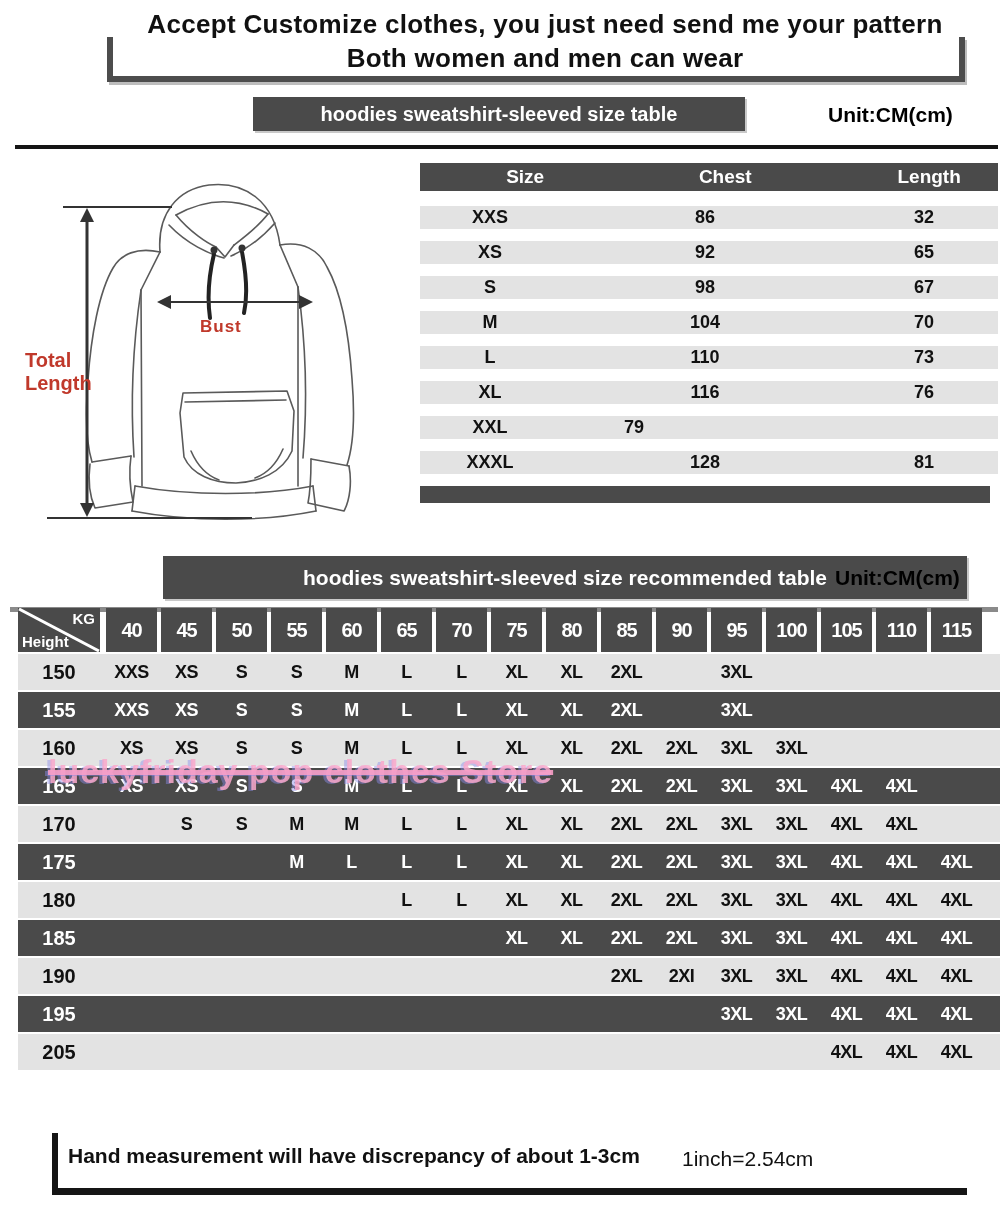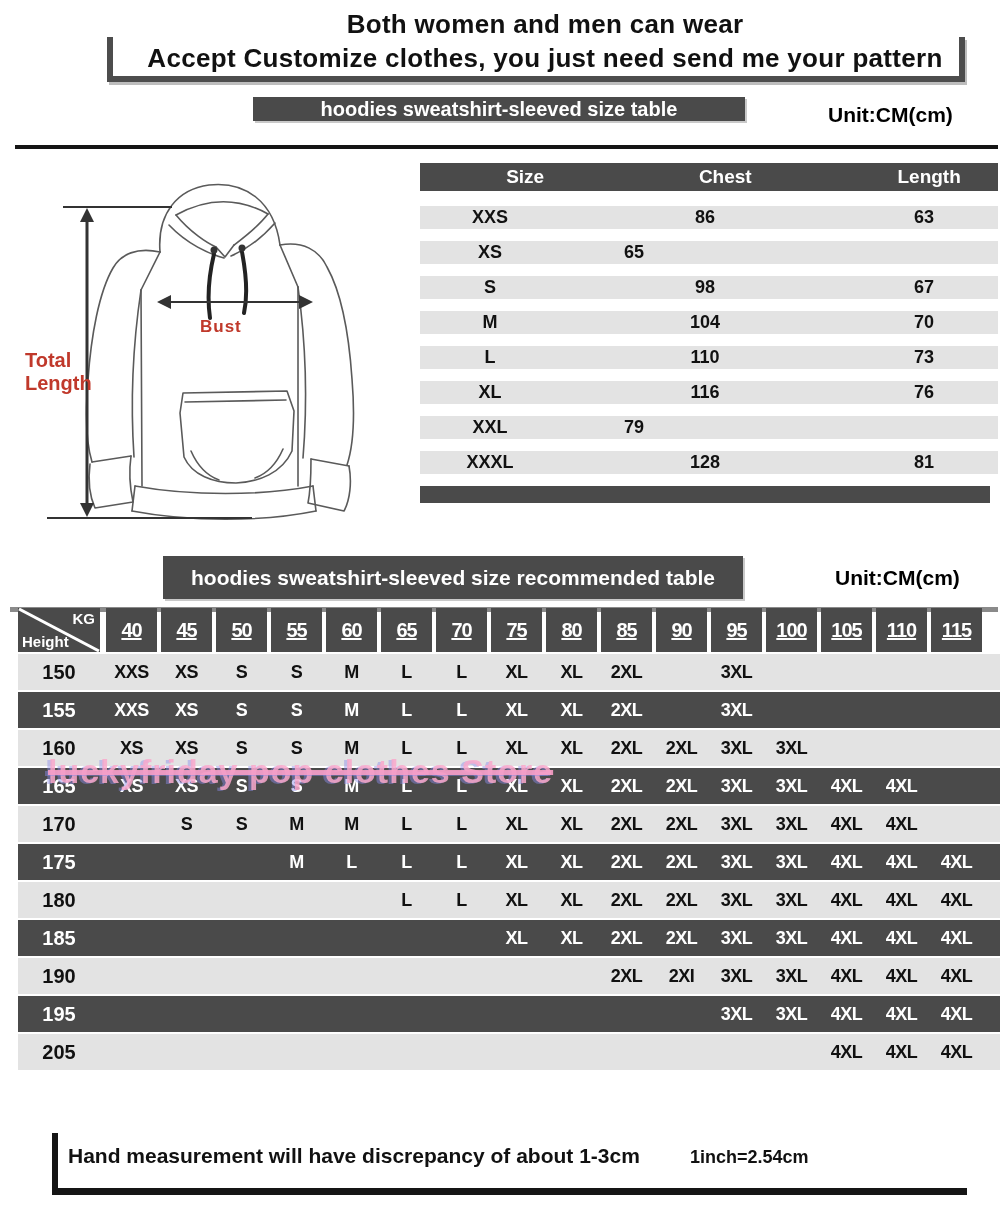--- a/index.html
+++ b/index.html
@@ -12,22 +12,22 @@
   
   .title{position:absolute; left:110px; top:7px; width:870px; text-align:center;
          font-weight:bold; color:var(--ink); font-size:26px; line-height:34px; letter-spacing:.3px;}
   .bracket{position:absolute; left:107px; top:37px; width:858px; height:45px;
            border-left:6px solid #4d4d4d; border-right:6px solid #4d4d4d; border-bottom:6px solid #4d4d4d;
            box-shadow:2px 3px 0 #bdbdbd;}
 
   
   .banner{position:absolute; background:var(--dark); color:#fff; font-weight:bold;
           display:flex; align-items:center; justify-content:center; box-shadow:2px 2px 0 #c9c9c9;}
-  .banner1{left:253px; top:97px; width:492px; height:24px; font-size:20px;}
-  .banner2{left:163px; top:556px; width:580px; height:43px; font-size:21px;}
+  .banner1{left:253px; top:97px; width:492px; height:34px; font-size:20px;}
+  .banner2{left:163px; top:556px; width:804px; height:43px; font-size:21px;}
   .unit{position:absolute; font-weight:bold; color:#000; font-size:21px;}
   .unit1{left:828px; top:103px;}
   .unit2{left:835px; top:566px;}
   .hr-black{position:absolute; left:15px; top:145px; width:983px; height:4px; background:#151515;}
   .hr-gray{position:absolute; left:10px; top:607px; width:988px; height:5px; background:#8a8a8a;}
 
   
   .diagram-svg{position:absolute; left:10px; top:155px;}
   .bust-label{position:absolute; left:200px; top:317px; color:var(--red);
               font-size:17px; font-weight:bold; letter-spacing:1px;}
@@ -47,49 +47,49 @@
   .st-footer{width:570px; height:17px; background:var(--dark); margin-top:3px;}
 
   
   .matrix{position:absolute; left:18px; top:608px; width:996px;}
   .m-header{display:flex; height:44px; margin-bottom:2px;}
   .m-corner{position:relative; width:82px; height:44px; background:var(--dark); margin-right:6px; flex:none;}
   .m-corner svg{position:absolute; left:0; top:0;}
   .m-corner .kg{position:absolute; right:5px; top:2px; color:#fff; font-weight:bold; font-size:15px;}
   .m-corner .hgt{position:absolute; left:4px; bottom:2px; color:#fff; font-weight:bold; font-size:15px;}
   .m-kg-cell{width:51px; height:44px; background:var(--dark); color:#fff; font-weight:bold; font-size:20px;
-             display:flex; align-items:center; justify-content:center; margin-right:4px; flex:none; letter-spacing:-1px;text-decoration:underline;}
+             display:flex; align-items:center; justify-content:center; margin-right:4px; flex:none; letter-spacing:-1px;}
   .m-row{display:flex; height:36px; margin-bottom:2px; align-items:center;}
   .m-row.light{background:var(--light); color:var(--ink);}
   .m-row.dark{background:var(--dark); color:#fff;}
   .m-label{width:82px; margin-right:6px; text-align:center; font-size:20px; font-weight:bold; flex:none;}
   .m-cell{width:51px; margin-right:4px; text-align:center; font-size:18px; font-weight:bold;
           flex:none; letter-spacing:-.5px; white-space:nowrap;}
 
   
   .watermark{position:absolute; left:48px; top:752px; font-size:34px; font-weight:bold;
              color:rgba(249,168,203,.85); letter-spacing:1px; white-space:nowrap;
              text-decoration:line-through; text-decoration-thickness:5px;
              text-decoration-color:rgba(248,158,198,.9);
              text-shadow:-3px 1px 0 rgba(140,140,235,.45);}
 
   
   .f-vbar{position:absolute; left:52px; top:1133px; width:6px; height:60px; background:#151515;}
   .f-hbar{position:absolute; left:52px; top:1188px; width:915px; height:7px; background:#151515;}
   .f-note{position:absolute; left:68px; top:1144px; font-size:21px; font-weight:bold; color:var(--ink);}
-  .f-conv{position:absolute; left:682px; top:1147px; font-size:18px; font-weight:bold; color:var(--ink);margin-left:8px;}
+  .f-conv{position:absolute; left:682px; top:1147px; font-size:21px; font-weight:normal; color:var(--ink);}
 </style>
 </head>
 <body>
 
 <div class="page">
 
   <div class="title">
+    <div>Accept Customize clothes, you just need send me your pattern</div>
     <div>Both women and men can wear</div>
-    <div>Accept Customize clothes, you just need send me your pattern</div>
   </div>
   <div class="bracket"></div>
 
   <div class="banner banner1">hoodies sweatshirt-sleeved size  table</div>
   <div class="unit unit1">Unit:CM(cm)</div>
   <div class="hr-black"></div>
 
   <svg class="diagram-svg" width="410" height="390" viewBox="0 0 410 390">
     <g fill="none" stroke="#5a5a5a" stroke-width="1.6" stroke-linejoin="round" stroke-linecap="round">
 
@@ -151,24 +151,25 @@
   <div class="size-table">
     <div class="st-header">
       <div class="st-c0">Size</div>
       <div class="st-c1">Chest</div>
       <div class="st-c2">Length</div>
     </div>
     <div class="st-body">
         <div class="st-row">
           <div class="st-c0">XXS</div>
           <div class="st-c1">86</div>
-          <div class="st-c2">63</div>
+          <div class="st-c2">32</div>
         </div>
         <div class="st-row">
           <div class="st-c0">XS</div>
+          <div class="st-c1">92</div>
           <div class="st-c2">65</div>
         </div>
         <div class="st-row">
           <div class="st-c0">S</div>
           <div class="st-c1">98</div>
           <div class="st-c2">67</div>
         </div>
         <div class="st-row">
           <div class="st-c0">M</div>
           <div class="st-c1">104</div>

